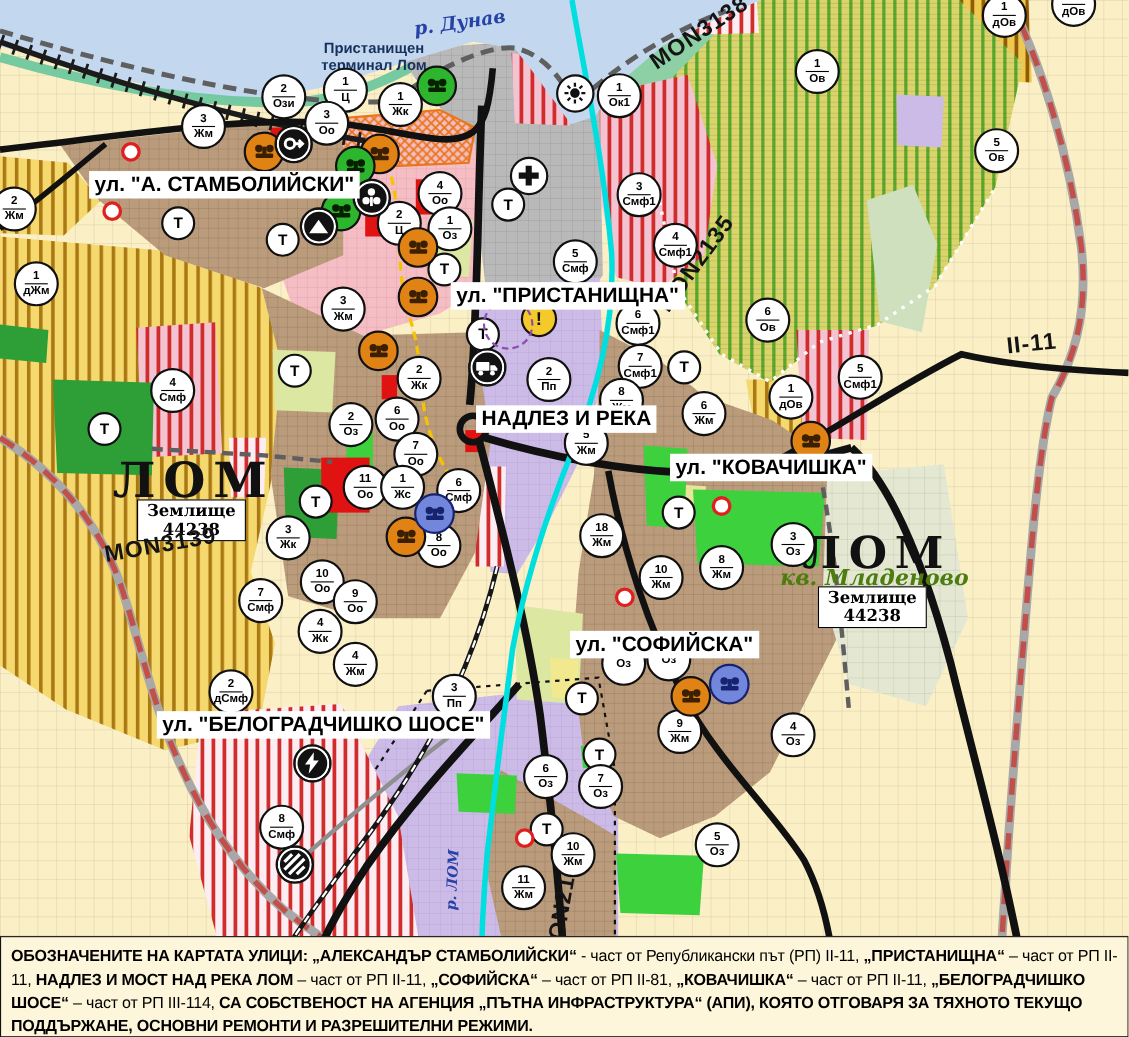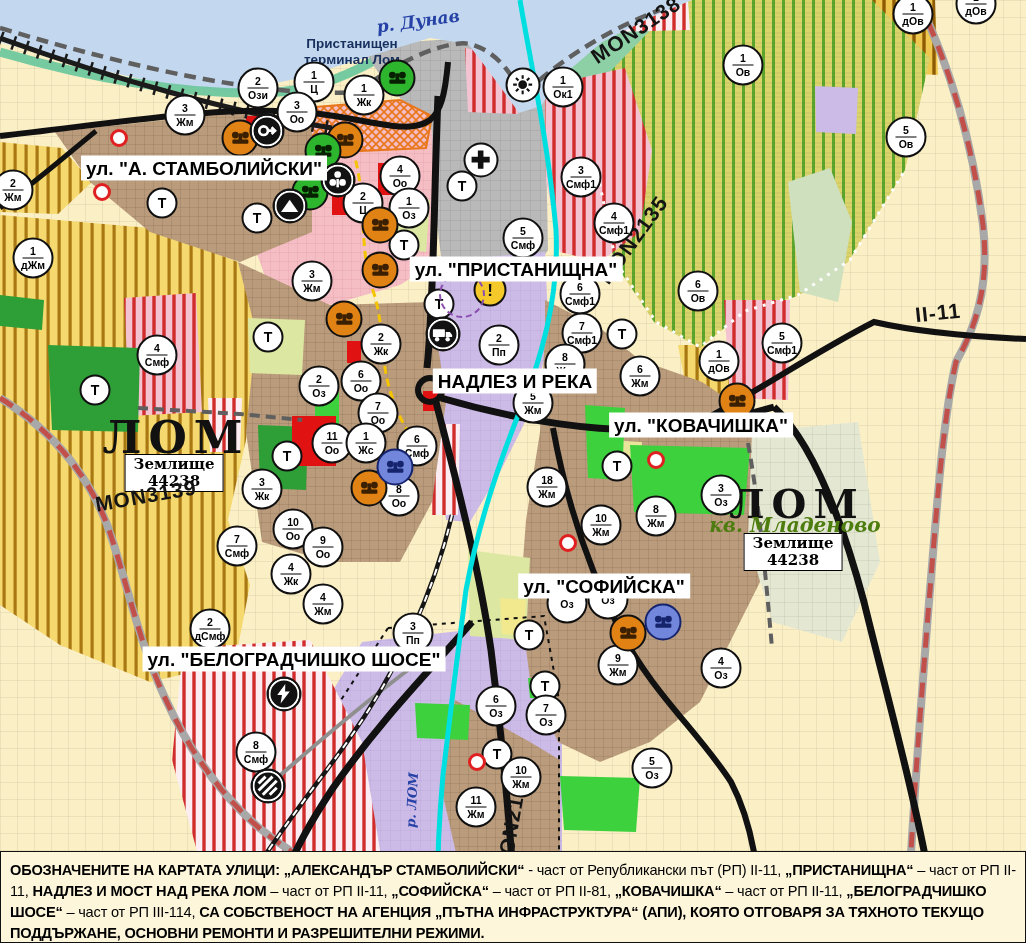--- a/index.html
+++ b/index.html
@@ -204,21 +204,21 @@
     <path d="M388,628 L544,616 L559,700 L559,858 M388,628 L341,700" stroke="#111" stroke-width="2" stroke-dasharray="4 5"></path>
   </g>
 
   <path d="M520,0 C530,60 548,140 556,230 C559,290 545,350 521,408 C498,465 478,525 466,590 C458,650 450,715 443,775 C438,830 436,885 438,943" stroke="#00DFDF" stroke-width="5" fill="none"></path>
 </svg>
 </div>
 
 <div id="overlay">
 
   <div class="river-label" style="left:418px;top:21px;--r:-8deg">р. Дунав</div>
-  <div class="terminal-label" style="left:352px;top:52px">
+  <div class="terminal-label" style="left:340px;top:52px">
     <span>Пристанищен</span><br>
     <span>терминал Лом</span>
   </div>
   <div class="city-name" style="left:176px;top:437px;font-size:44px">ЛОМ</div>
   <div class="landplot" style="left:174px;top:473px">
     <span>Землище</span><br>
     <span>44238</span>
   </div>
   <div class="city-name" style="left:797px;top:503px;font-size:40px">ЛОМ</div>
   <div class="district-name" style="left:795px;top:525px">кв. Младеново</div>

